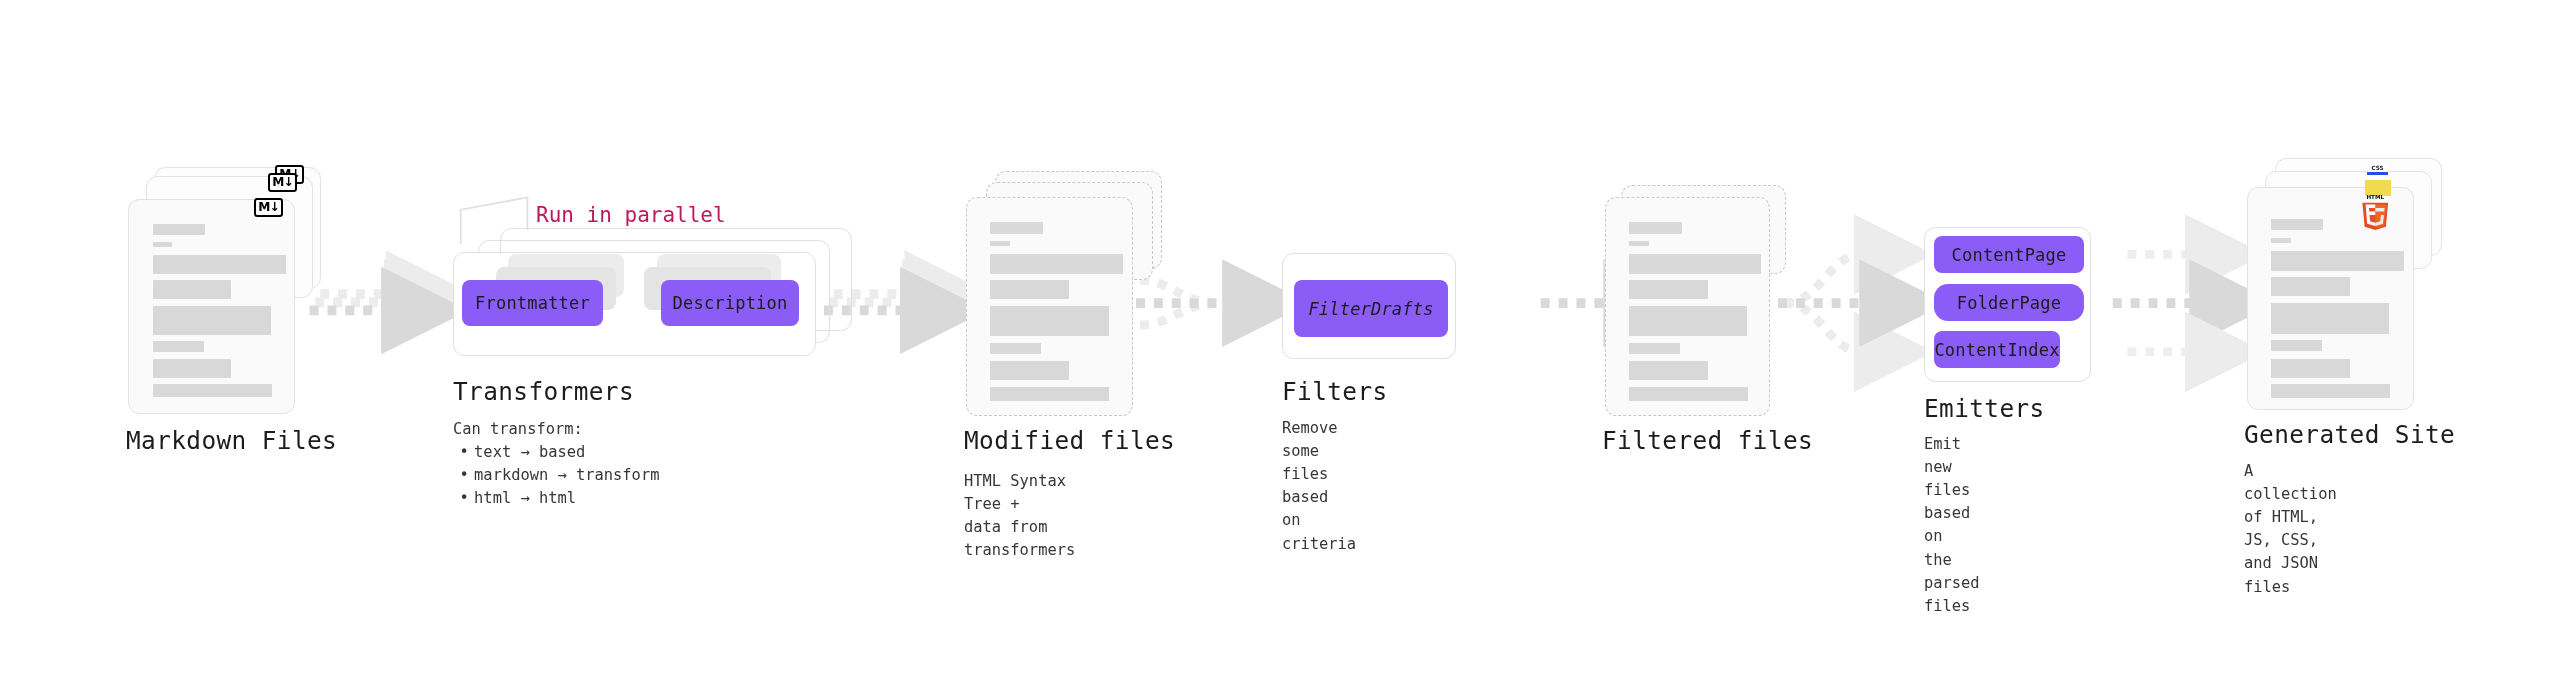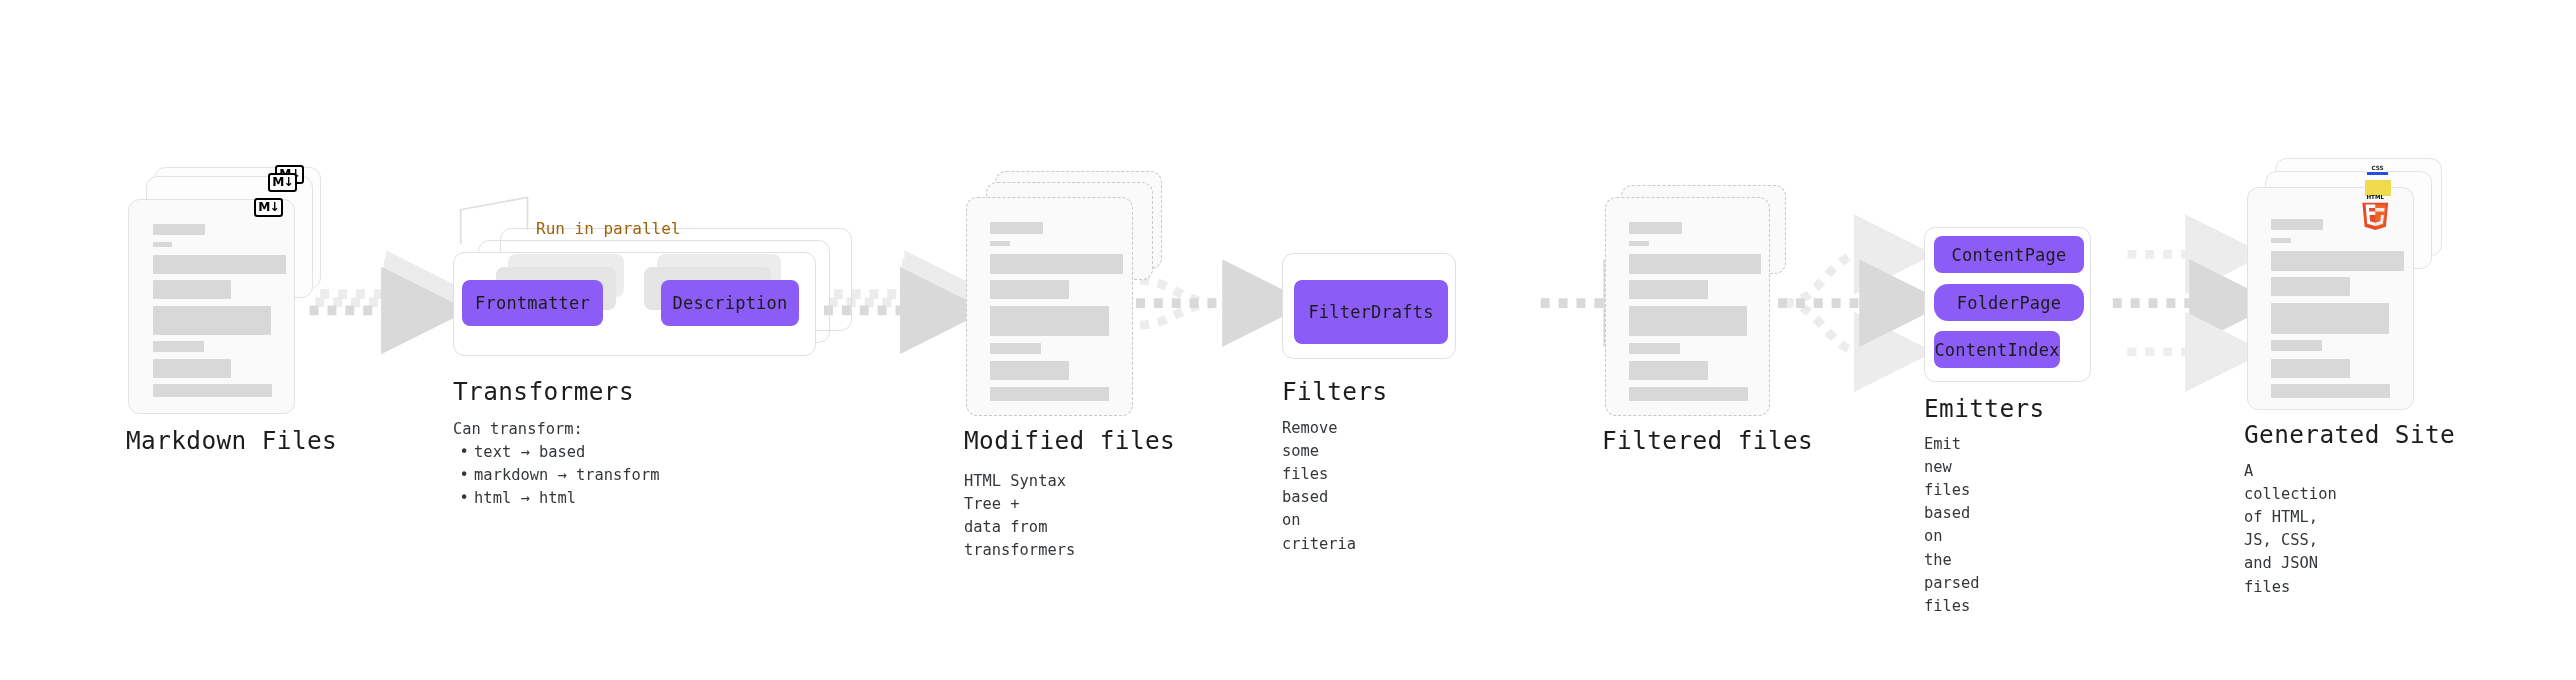--- a/index.html
+++ b/index.html
@@ -133,24 +133,23 @@
   
   #arrows {
     position: absolute;
     left: 0; top: 0;
     width: 2576px; height: 681px;
     pointer-events: none;
   }
 
   .parallel-label {
     position: absolute;
-    font-size: 16px;
-    color: #a16207;
+    font-size: 21px;
+    color: #be185d;
     white-space: nowrap;
-    margin-top: 16px;
   }
 </style>
 </head>
 <body>
 
 <div id="canvas">
 
   <svg id="arrows" viewBox="0 0 3170 838" xmlns="http://www.w3.org/2000/svg">
     <defs>
       <marker id="ah" markerWidth="9" markerHeight="9" refX="1" refY="4.5" orient="auto">
@@ -287,21 +286,21 @@
         <div class="bar" style="left:23px; top:189px; width:119px; height:14px;"></div>
       </div>
     </div>
     <div class="stage-title" style="left:964px; top:429px;">Modified files</div>
     <div class="stage-desc" style="left:964px; top:470px;">HTML Syntax Tree +
 data from transformers</div>
   </div>
 
   <div class="stage">
     <div class="pbox" style="left:1282px; top:253px; width:174px; height:106px;"></div>
-    <div class="chip" style="left:1294px; top:280px; width:154px; height:64px;">FilterDrafts</div>
+    <div class="chip" style="left:1294px; top:280px; width:154px; height:57px;font-style:italic;">FilterDrafts</div>
     <div class="stage-title" style="left:1282px; top:380px;">Filters</div>
     <div class="stage-desc" style="left:1282px; top:417px;">Remove some files based
 on criteria</div>
   </div>
 
   <div class="stage">
     <div class="doc-stack">
       <div class="doc dashed" style="left:1621px; top:185px; width:165px; height:89px;"></div>
       <div class="doc dashed" style="left:1605px; top:197px; width:165px; height:219px;">
         <div class="bar" style="left:23px; top:24.4px; width:53px; height:11.4px;"></div>

